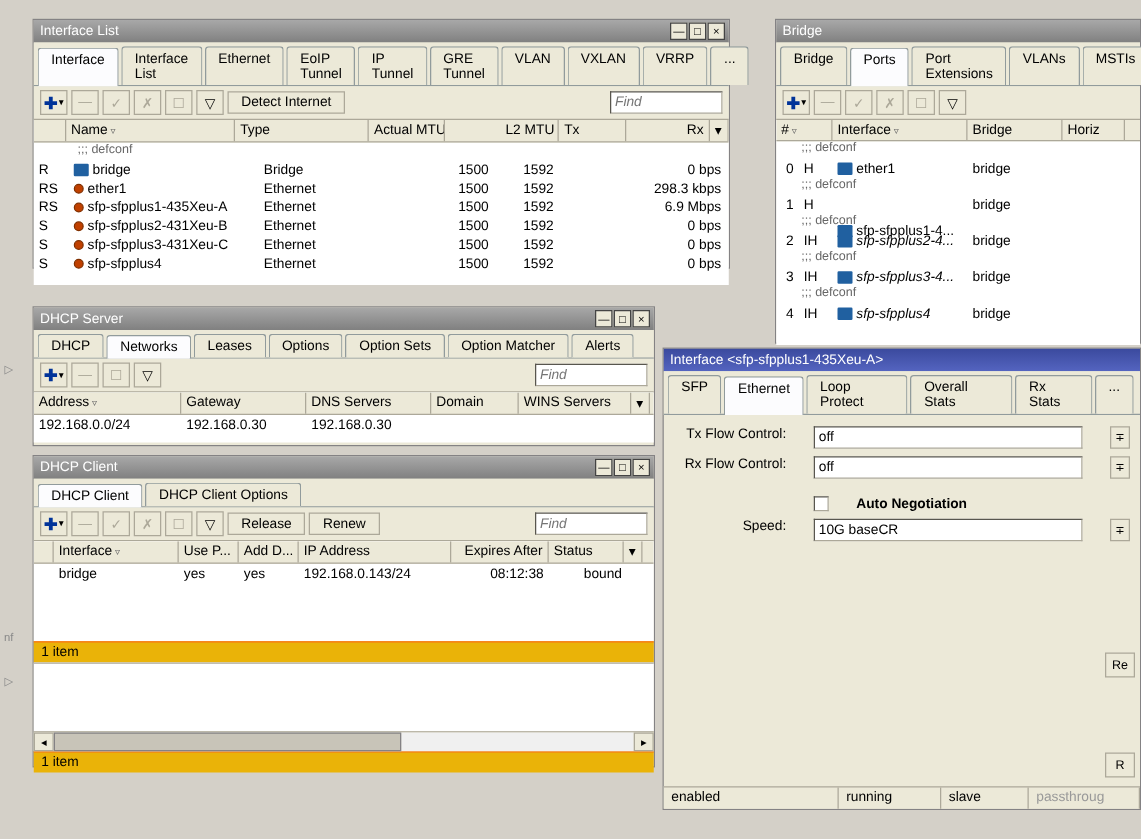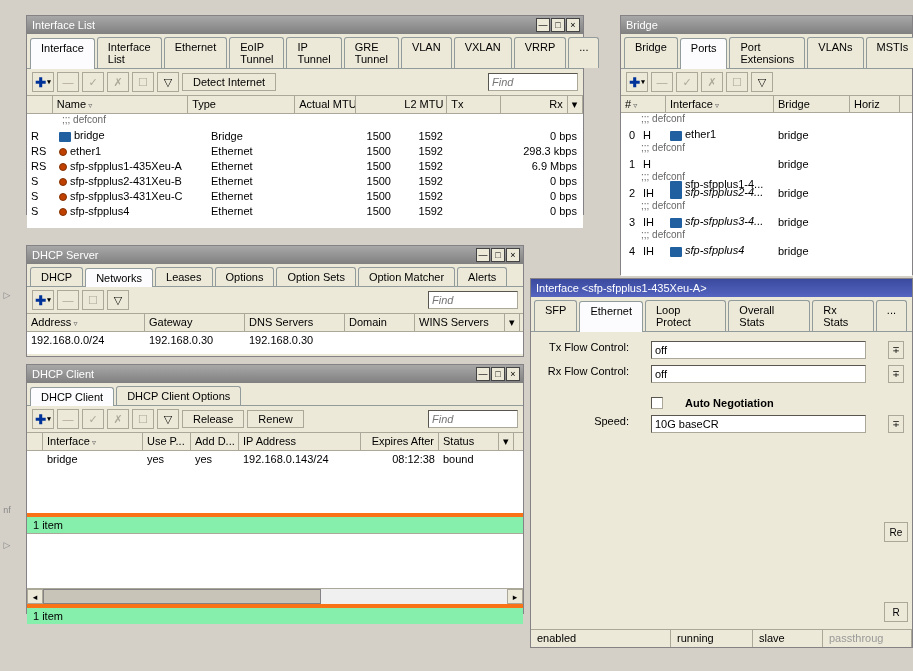--- a/index.html
+++ b/index.html
@@ -45,21 +45,21 @@
 .form-input { flex: 1; border: 1px inset #aca899; background: #fff; padding: 1px 3px; height: 18px; }
 .form-drop { width: 16px; height: 18px; border: 1px solid #aca899; background: #ece9d8; display: flex; align-items: center; justify-content: center; font-size: 9px; cursor: pointer; }
 .checkbox { width: 12px; height: 12px; border: 1px inset #aca899; background: #fff; display: inline-block; vertical-align: middle; }
 
 .scrollbar-h { height: 16px; background: #ece9d8; display: flex; border-top: 1px solid #aca899; }
 .scroll-btn { width: 16px; height: 15px; border: 1px solid #aca899; background: #ece9d8; display: flex; align-items: center; justify-content: center; font-size: 9px; cursor: pointer; }
 .scroll-track { flex: 1; background: #f0f0f0; }
 .scroll-thumb { height: 100%; background: #c8c4b8; border: 1px solid #848284; }
 
 .side-marker { position: absolute; left: 0; width: 14px; color: #888; font-size: 9px; display: flex; justify-content: center; }
-.item-count { padding: 2px 6px; border-top: 4px solid #f97316; background: #86efac; }
+.item-count { padding: 2px 6px; border-top: 1px solid #f97316; background: #eab308; }
 .right-btn { width: 24px; height: 20px; border: 1px solid #aca899; background: #ece9d8; position: absolute; right: 4px; display: flex; align-items: center; justify-content: center; cursor: pointer; font-size: 10px;}
 </style>
 </head>
 <body>
 
 <div class="side-marker" style="top:290px;">▷</div>
 <div class="side-marker" style="top:505px;left:0;width:14px;">nf</div>
 <div class="side-marker" style="top:540px;">▷</div>
 
 <div class="window" style="left:26px; top:15px; width:558px; height:200px;">
@@ -249,21 +249,21 @@
       <div class="th" style="width:60px;">Status</div>
       <div class="th" style="width:15px;">▾</div>
     </div>
     <div class="trow">
       <div class="td" style="width:16px;"></div>
       <div class="td" style="width:100px;">bridge</div>
       <div class="td" style="width:48px;">yes</div>
       <div class="td" style="width:48px;">yes</div>
       <div class="td" style="width:122px;">192.168.0.143/24</div>
       <div class="td r" style="width:78px;">08:12:38</div>
-      <div class="td" style="width:60px;">bound</div>
+      <div class="td" style="width:60px;margin-left:24px;">bound</div>
     </div>
   </div>
   <div class="item-count">1 item</div>
   <div style="height:55px;background:#fff;border-top:1px solid #aca899;"></div>
   <div class="scrollbar-h">
     <div class="scroll-btn">◂</div>
     <div class="scroll-track">
         <div class="scroll-thumb" style="width:60%;"></div>
       </div>
     <div class="scroll-btn">▸</div>

